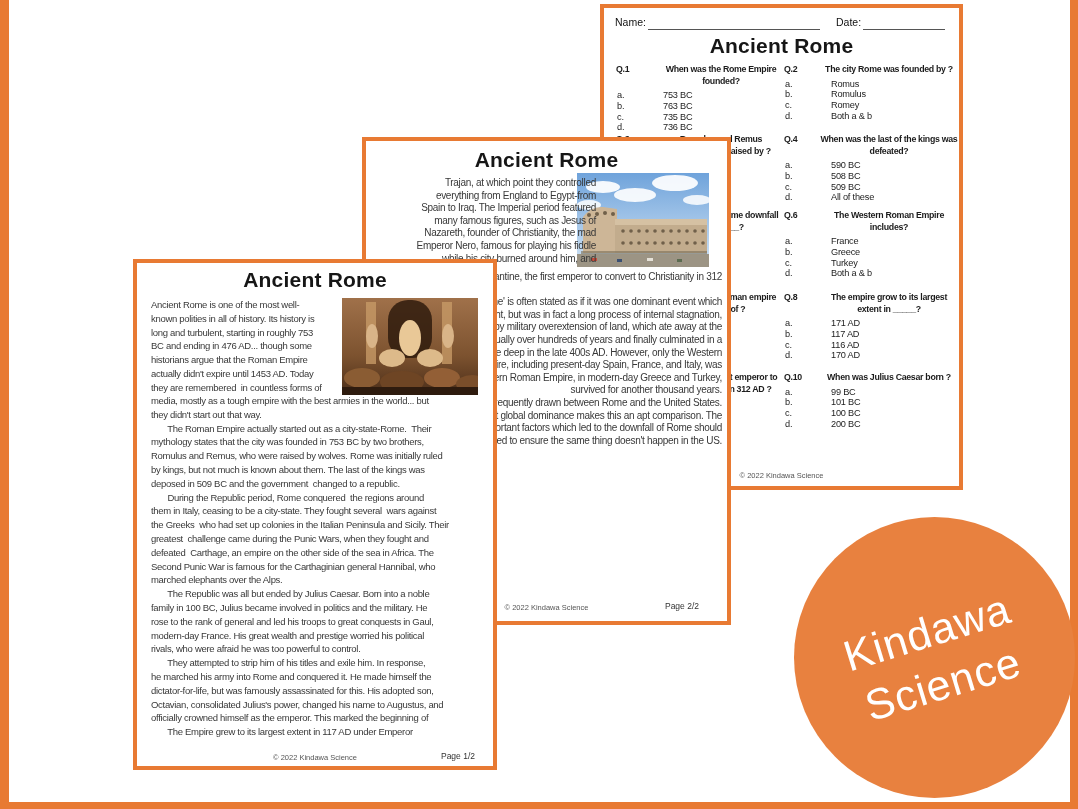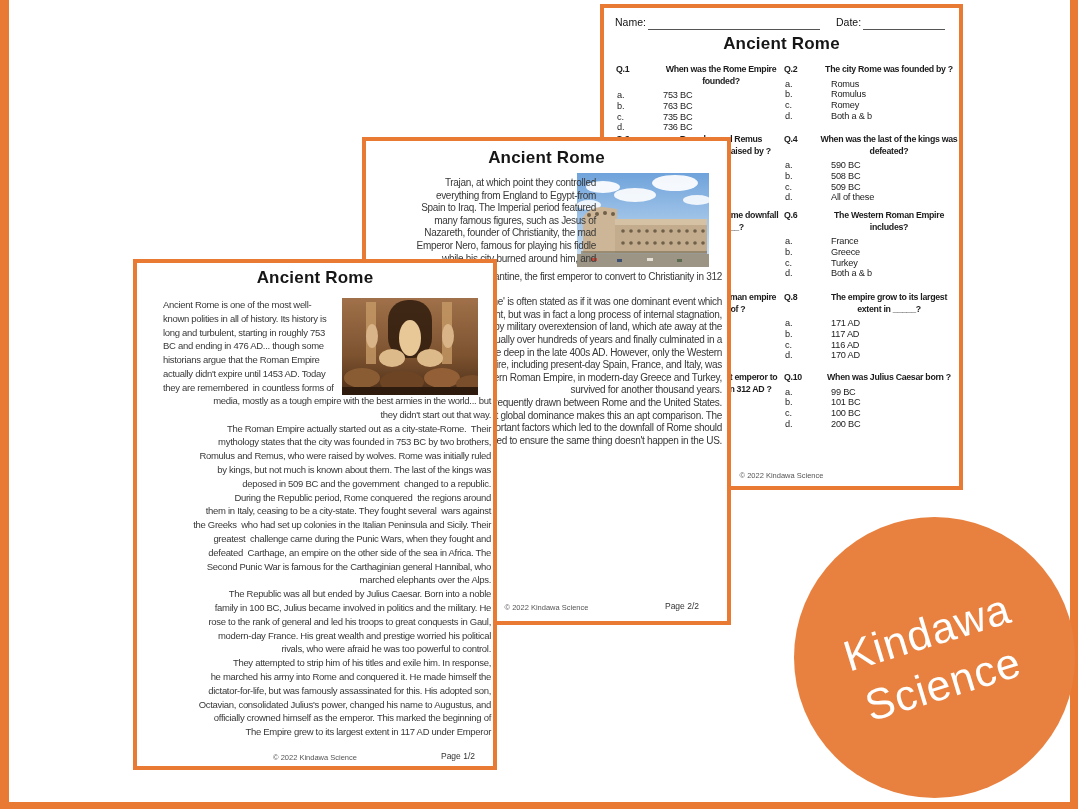--- a/index.html
+++ b/index.html
@@ -11,21 +11,21 @@
   #frame-right { right:0; top:0; width:8px; height:809px; }
   #frame-bottom { left:0; top:802px; width:1078px; height:7px; }
 
   .page { position:absolute; background:#fff; border:4px solid var(--orange);
           box-sizing:border-box; overflow:hidden; }
   #quiz-page  { left:600px; top:4px;   width:363px; height:486px; z-index:1; }
   #page2      { left:362px; top:137px; width:369px; height:488px; z-index:2; }
   #page1      { left:133px; top:259px; width:364px; height:511px; z-index:3; }
 
   .page-title { position:absolute; left:0; right:0; text-align:center;
-    font-weight:800; font-size:17px; letter-spacing:.2px; color:#161616; }
+    font-weight:800; font-size:21px; letter-spacing:.2px; color:#161616; }
   #quiz-page .page-title { top:26px; }
   #page2 .page-title { top:7px; }
   #page1 .page-title { top:5px; }
 
   
   .nd-row { position:absolute; top:8px; left:11px; right:14px; display:flex;
     align-items:flex-start; font-size:10.5px; color:#111; }
   .nd-label { flex:none; padding-right:2px; }
   .nd-line { border-bottom:1px solid #555; height:13px; }
   .nd-line.name { flex:2.1; margin-right:16px; }
@@ -42,22 +42,22 @@
   .optletter { width:34px; flex:none; padding-left:1px; }
   .opttext { white-space:pre;margin-left:12px; }
 
   
   .pline { white-space:pre; color:#383838; }
   #page2 .pline { font-size:10px; letter-spacing:-0.3px; line-height:12.6px; min-height:12.6px;text-align:right; }
   #page1 .pline { font-size:9.5px; letter-spacing:-0.3px; line-height:13.8px; min-height:13.8px; }
   #page2 .col-lines  { position:absolute; left:18px; top:36px;  width:212px; }
   #page2 .full-lines { position:absolute; left:18px; top:130px; width:338px; }
   #page2 .photo { position:absolute; left:211px; top:32px; width:132px; height:94px; }
-  #page1 .col-lines  { position:absolute; left:14px; top:35px;  width:198px;margin-left:12px; }
-  #page1 .full-lines { position:absolute; left:14px; top:131px; width:340px;text-align:right; }
+  #page1 .col-lines  { position:absolute; left:14px; top:35px;  width:198px; }
+  #page1 .full-lines { position:absolute; left:14px; top:131px; width:340px; }
   #page1 .photo { position:absolute; left:205px; top:35px; width:136px; height:97px; }
   .photo svg { display:block; width:100%; height:100%; }
 
   .page-footer { position:absolute; left:0; right:0; text-align:center;
     font-size:7.5px; color:#555; }
   #quiz-page .page-footer { top:463px; }
   #page2 .page-footer { top:462px; }
   #page1 .page-footer { top:490px; }
   .page-num { position:absolute; font-size:8.5px; color:#333; }
   #page2 .page-num { top:460px; right:28px;margin-left:40px; }

